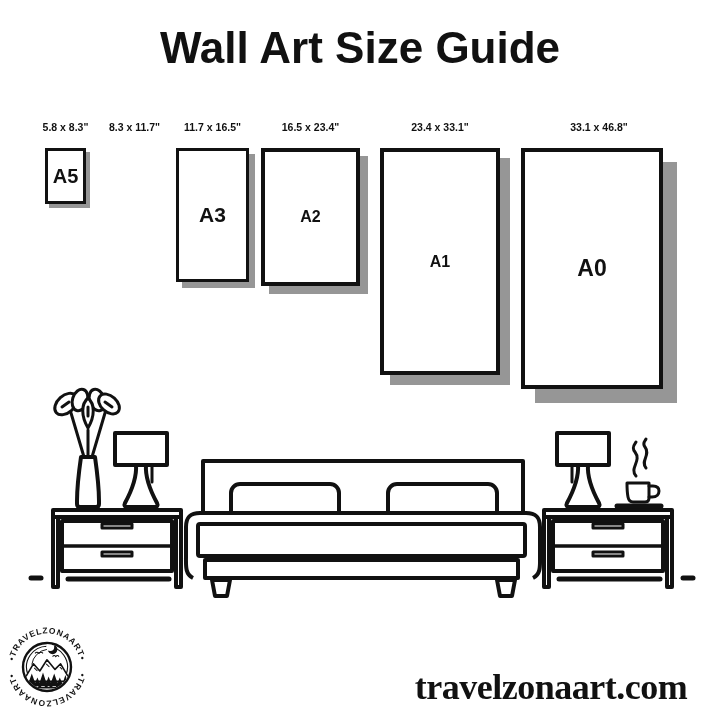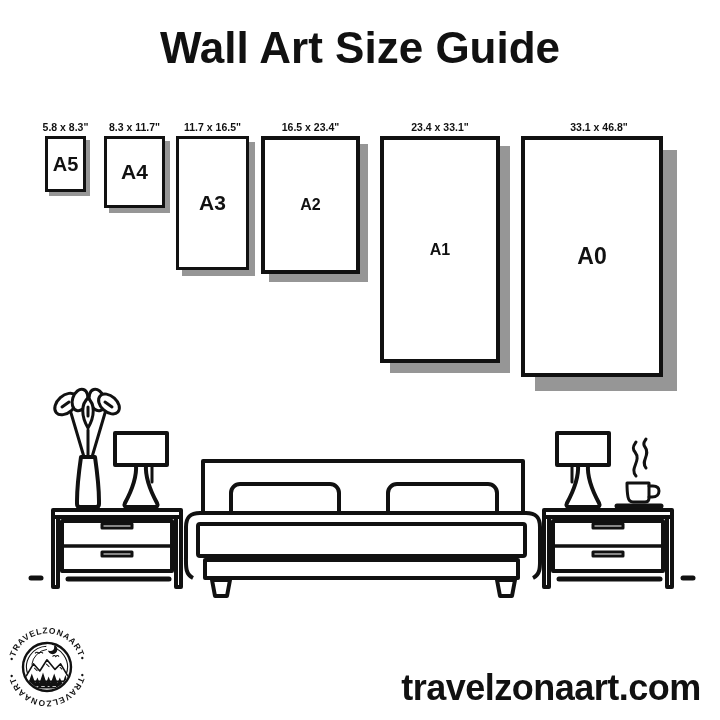--- a/index.html
+++ b/index.html
@@ -16,21 +16,21 @@
     position:absolute;top:26px;left:0;width:720px;text-align:center;
     font-weight:800;font-size:44px;line-height:1;letter-spacing:0px;color:var(--ink);
   }
   
   .card{position:absolute;top:122px;}
   .dims{
     position:absolute;top:0;left:50%;transform:translateX(-50%);
     font-weight:700;font-size:10.5px;line-height:1;white-space:nowrap;color:var(--ink);
   }
   .sheet{
-    margin-top:14px;background:#fff;border-style:solid;border-color:var(--ink);
+    margin-top:26px;background:#fff;border-style:solid;border-color:var(--ink);
     box-sizing:border-box;display:flex;align-items:center;justify-content:center;
     font-weight:700;font-size:21px;color:var(--ink);
   }
   .c-a5{left:45px;width:41px}  .c-a5 .sheet{width:41px;height:56px;border-width:3px;box-shadow:4px 4px 0 var(--sh);font-size:20px}
   .c-a4{left:104px;width:61px} .c-a4 .sheet{width:61px;height:72px;border-width:3px;box-shadow:5px 5px 0 var(--sh)}
   .c-a3{left:176px;width:73px} .c-a3 .sheet{width:73px;height:134px;border-width:3px;box-shadow:6px 6px 0 var(--sh)}
   .c-a2{left:261px;width:99px} .c-a2 .sheet{width:99px;height:138px;border-width:4px;box-shadow:8px 8px 0 var(--sh);font-size:16px}
   .c-a1{left:380px;width:120px}.c-a1 .sheet{width:120px;height:227px;border-width:4px;box-shadow:10px 10px 0 var(--sh);font-size:16px}
   .c-a0{left:521px;width:156px}.c-a0 .sheet{width:142px;height:241px;border-width:4px;box-shadow:14px 14px 0 var(--sh);font-size:23px}
   
@@ -40,42 +40,39 @@
   .s3 {fill:none;stroke:var(--ink);stroke-width:3;stroke-linecap:round;}
   .s35{fill:none;stroke:var(--ink);stroke-width:3.5;stroke-linecap:round;}
   .s5 {fill:none;stroke:var(--ink);stroke-width:5;stroke-linecap:round;}
   
   .logo{position:absolute;left:7px;top:627px;}
   .logo-arc-text{font-family:"Liberation Sans",sans-serif;font-weight:700;font-size:10.5px;letter-spacing:1.1px;fill:var(--ink);}
   .emblem-line{fill:none;stroke:var(--ink);}
   
   .website{
     position:absolute;left:398px;top:668px;width:306px;text-align:center;
-    font-weight:800;font-size:36px;line-height:1.1;letter-spacing:-0.5px;color:var(--ink);white-space:nowrap;
+    font-weight:800;font-size:36px;line-height:1.1;letter-spacing:-0.5px;color:var(--ink);white-space:nowrap;font-family:Liberation Serif, serif;
   }
 </style>
 </head>
 <body>
 
 <div class="poster">
 
   <div class="title">Wall Art Size Guide</div>
 
   <div>
     <div class="card c-a5">
       <div class="dims">5.8 x 8.3"</div>
       <div class="sheet">
         <span>A5</span>
       </div>
     </div>
     <div class="card c-a4">
       <div class="dims">8.3 x 11.7"</div>
-      <div class="sheet">
-        <span>A4</span>
-      </div>
     </div>
     <div class="card c-a3">
       <div class="dims">11.7 x 16.5"</div>
       <div class="sheet">
         <span>A3</span>
       </div>
     </div>
     <div class="card c-a2">
       <div class="dims">16.5 x 23.4"</div>
       <div class="sheet">

